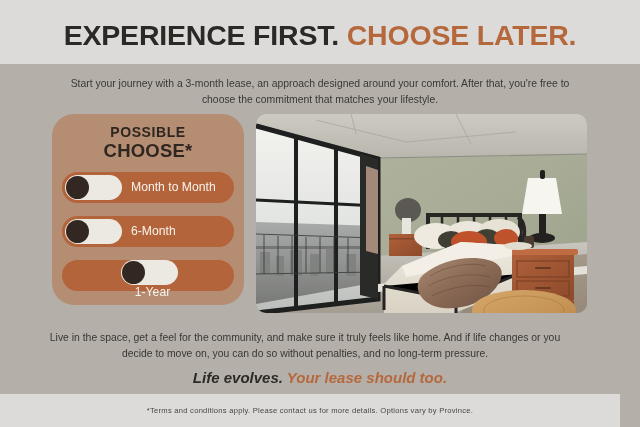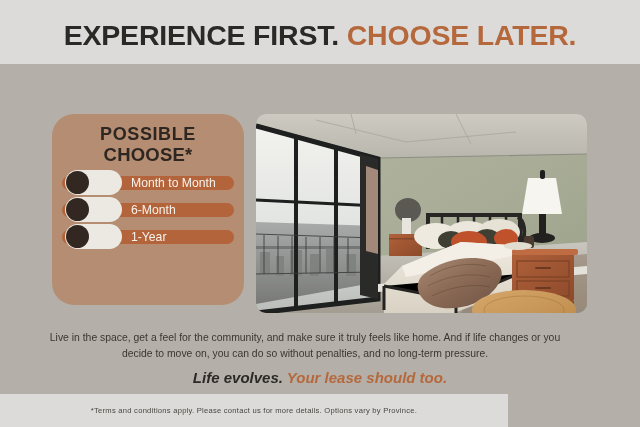--- a/index.html
+++ b/index.html
@@ -63,46 +63,46 @@
     border-radius: 22px;
   }
   .panel-title {
     text-align: center;
     padding-top: 11px;
     color: #2e2620;
     line-height: 1;
   }
   .panel-title .line1 {
     display: block;
-    font-size: 18px;
+    font-size: 14px;
     font-weight: bold;
     letter-spacing: 0.6px;
   }
   .panel-title .line2 {
     display: block;
     font-size: 18.5px;
     font-weight: bold;
     letter-spacing: 0.2px;
     margin-top: 3px;
   }
 
   .option-list {
     margin-top: 11px;
     padding: 0 10px;
   }
   .option-row {
     position: relative;
-    height: 14px;
+    height: 31px;
     margin-bottom: 13px;
     background: #b4643a;
     border-radius: 16px;
     display: flex;
     align-items: center;
   }
-  .option-row:last-child { margin-bottom: 0; }
+  .option-row:last-child { margin-bottom: 0; flex-direction: column; }
 
   .toggle {
     position: relative;
     width: 57px;
     height: 25px;
     margin-left: 3px;
     background: #ece9e2;
     border-radius: 13px;
     flex: none;
   }
@@ -153,21 +153,21 @@
     font-weight: bold;
     font-style: italic;
   }
   .tagline .t-dark { color: #2b2926; }
   .tagline .t-accent { color: #b5683c; }
 
   
   .footer-band {
     position: absolute;
     left: 0; bottom: 0;
-    width: 508px;
+    width: 620px;
     height: 33px;
     background: #dcdbd9;
     display: flex;
     align-items: center;
     justify-content: center;
   }
   .footer-text {
     font-size: 7.6px;
     letter-spacing: 0.25px;
     color: #4a4641;
@@ -179,20 +179,21 @@
 
 <div class="poster">
 
   <div class="header-band">
     <div class="headline">
       <span class="part-dark">EXPERIENCE FIRST.</span>
       <span class="part-accent">CHOOSE LATER.</span>
     </div>
   </div>
 
+  <div class="intro">Start your journey with a 3-month lease, an approach designed around your comfort.  After that, you're free to choose the commitment that matches your lifestyle.</div>
 
   <div class="options-panel">
     <div class="panel-title">
       <span class="line1">POSSIBLE</span>
       <span class="line2">CHOOSE*</span>
     </div>
 
     <div class="option-list">
 
       <div class="option-row">

